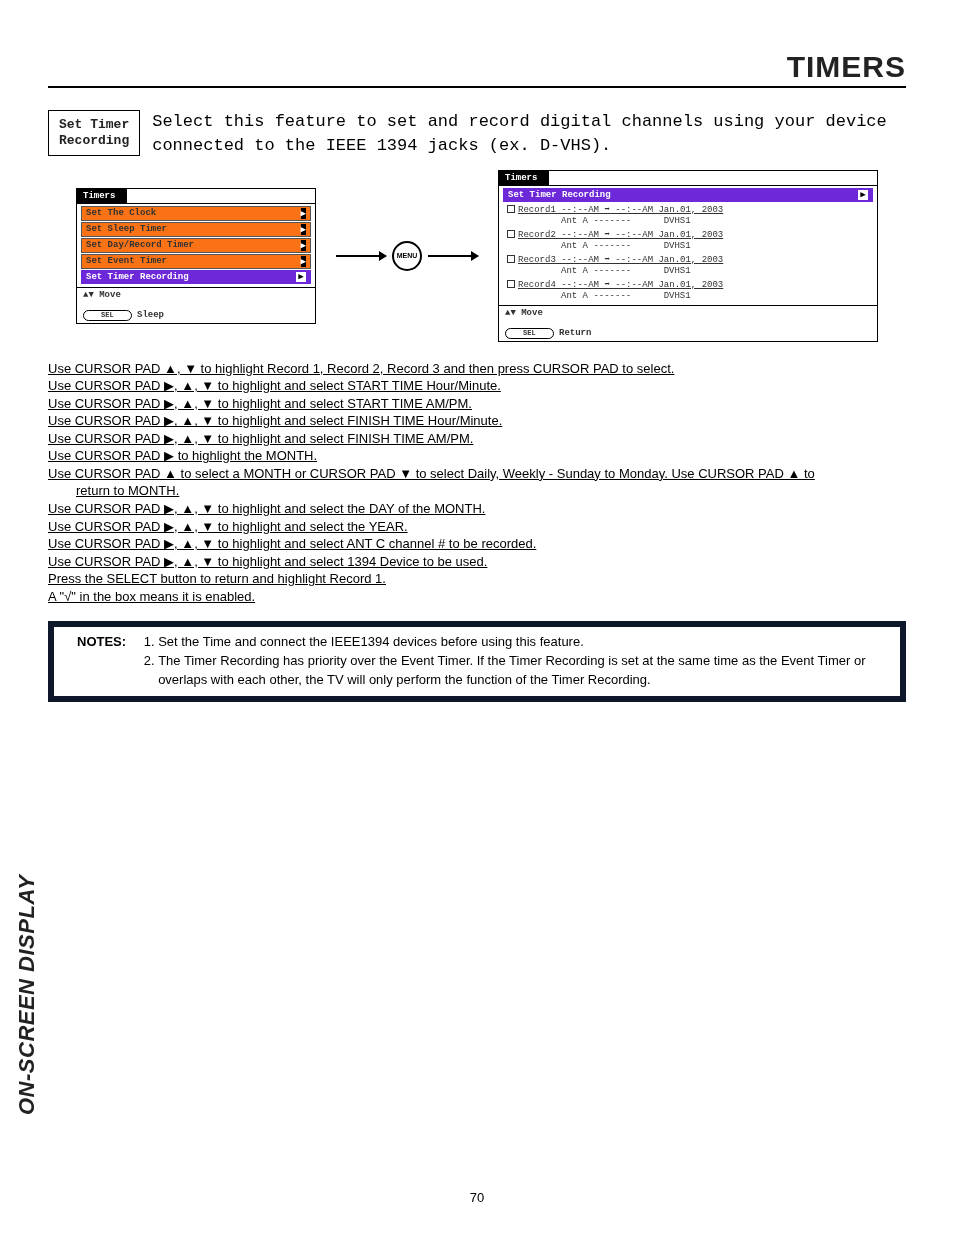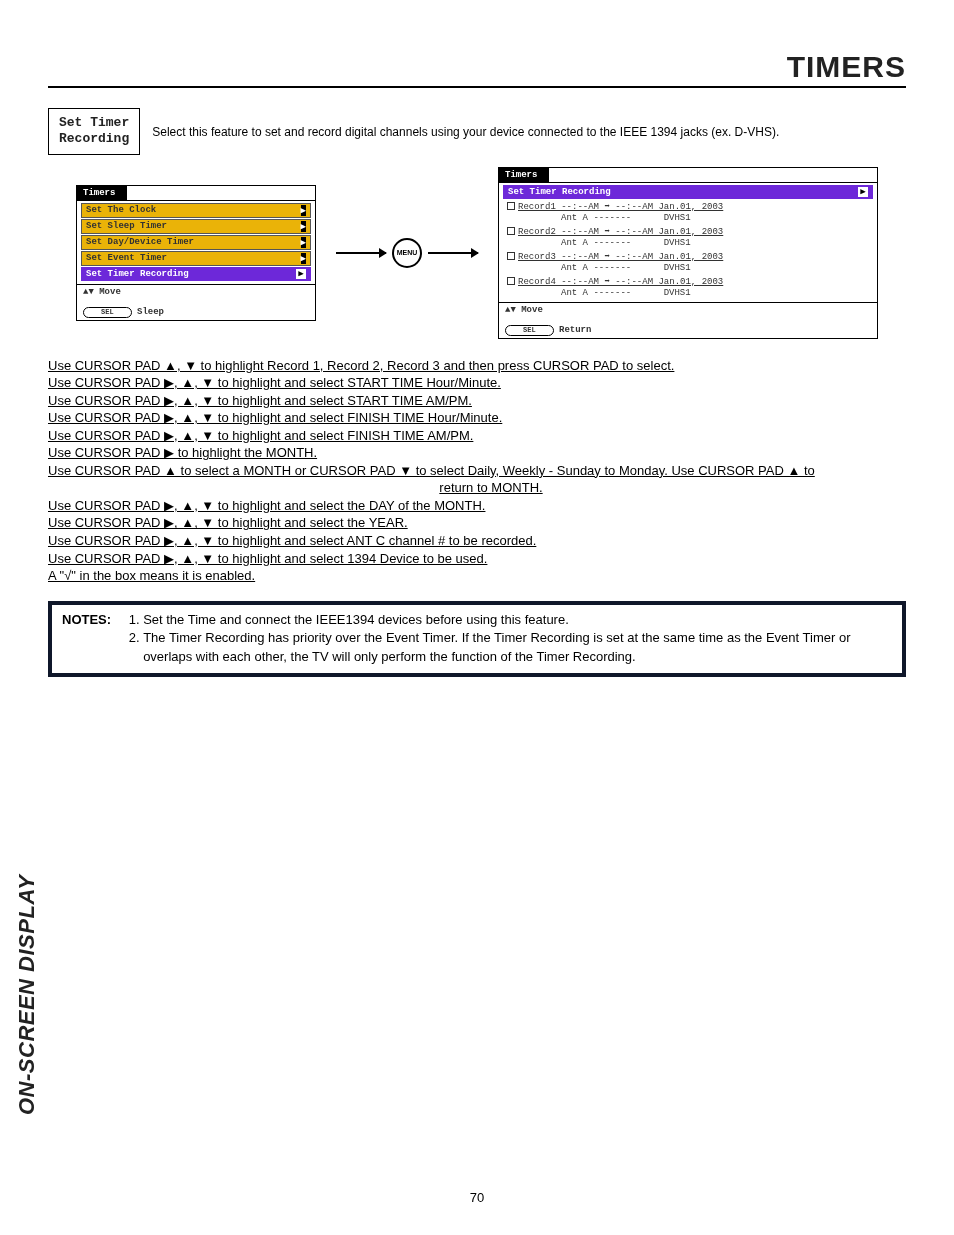--- a/index.html
+++ b/index.html
@@ -27,21 +27,21 @@
     border: 1px solid #000;
     padding: 6px 10px;
     text-align: center;
     font-family: "Courier New", monospace;
     font-weight: bold;
     font-size: 13px;
     line-height: 1.25;
     flex: 0 0 auto;
     color: #222;
   }
-  .intro-text { font-size: 12px; line-height: 1.4; flex: 1; padding-top: 2px; }
+  .intro-text { font-size: 17px; line-height: 1.4; flex: 1; padding-top: 2px; font-family: Liberation Mono, monospace; }
   .diagram-row {
     display: flex;
     align-items: center;
     justify-content: center;
     gap: 20px;
     margin: 6px 0 18px 0;
   }
   .menu-panel {
     border: 1px solid #000;
     width: 240px;
@@ -75,21 +75,21 @@
   .menu-item .arrow {
     width: 10px; height: 10px;
     display: inline-flex; align-items: center; justify-content: center;
   }
   .menu-item.highlight {
     background: #6d28d9;
     color: #fff;
   }
   .menu-sub {
     border: 1px solid #555;
-    background: #eab308;
+    background: #f97316;
     color: #323232;
     font-weight: bold;
   }
   .menu-footer {
     border-top: 1px solid #000;
     padding: 2px 6px;
     font-weight: bold;
     display: flex;
     gap: 10px;
     flex-direction: column;
@@ -110,24 +110,24 @@
     display: flex; align-items: center; justify-content: center;
     font-size: 7px; font-weight: bold;
   }
   .instructions {
     font-size: 13px;
     line-height: 1.35;
     margin-bottom: 16px;
     text-decoration: underline;
   }
   .instructions div { margin-bottom: 0; }
-  .hang { padding-left: 28px; text-align: center; }
+  .hang { padding-left: 28px; }
   .notes-box {
-    border: 4px solid #0f172a;
-    padding: 6px 10px;
+    border: 6px solid #0f172a;
+    padding: 6px 23px;
     font-size: 13px;
     line-height: 1.45;
     display: flex;
     gap: 10px;
   }
   .notes-label { font-weight: bold; }
   .notes-list { list-style: decimal; padding-left: 22px; }
   .side-label {
     position: absolute;
     left: 40px;
@@ -180,21 +180,21 @@
     <div class="menu-body">
       <div class="menu-sub">
         <span>Set The Clock</span>
           <span class="arrow" style="background:#000;color:#fff">▶</span>
       </div>
       <div class="menu-sub">
         <span>Set Sleep Timer</span>
           <span class="arrow" style="background:#000;color:#fff">▶</span>
       </div>
       <div class="menu-sub">
-        <span>Set Day/Device Timer</span>
+        <span>Set Day/Record Timer</span>
           <span class="arrow" style="background:#000;color:#fff">▶</span>
       </div>
       <div class="menu-sub">
         <span>Set Event Timer</span>
           <span class="arrow" style="background:#000;color:#fff">▶</span>
       </div>
       <div class="menu-item highlight">
         <span style="font-weight:bold">Set Timer Recording</span>
           <span class="arrow" style="background:#fff;color:#000">▶</span>
       </div>
@@ -244,20 +244,21 @@
   <div>Use CURSOR PAD ▶, ▲, ▼ to highlight and select START TIME AM/PM.</div>
   <div>Use CURSOR PAD ▶, ▲, ▼ to highlight and select FINISH TIME Hour/Minute.</div>
   <div>Use CURSOR PAD ▶, ▲, ▼ to highlight and select FINISH TIME AM/PM.</div>
   <div>Use CURSOR PAD ▶ to highlight the MONTH.</div>
   <div>Use CURSOR PAD ▲ to select a MONTH or CURSOR PAD ▼ to select Daily, Weekly - Sunday to Monday.  Use CURSOR PAD ▲ to</div>
   <div class="hang">return to MONTH.</div>
   <div>Use CURSOR PAD ▶, ▲, ▼ to highlight and select the DAY of the MONTH.</div>
   <div>Use CURSOR PAD ▶, ▲, ▼ to highlight and select the YEAR.</div>
   <div>Use CURSOR PAD ▶, ▲, ▼ to highlight and select ANT C channel # to be recorded.</div>
   <div>Use CURSOR PAD ▶, ▲, ▼ to highlight and select 1394 Device to be used.</div>
+  <div>Press the SELECT button to return and highlight Record 1.</div>
   <div>A "√" in the box means it is enabled.</div>
 </div>
 
 <div class="notes-box">
   <div class="notes-label">NOTES:</div>
   <ol class="notes-list">
     <li>Set the Time and connect the IEEE1394 devices before using this feature.</li>
     <li>The Timer Recording has priority over the Event Timer.  If the Timer Recording is set at the same time as the Event Timer or overlaps with each other, the TV will only perform the function of the Timer Recording.</li>
   </ol>
 </div>

